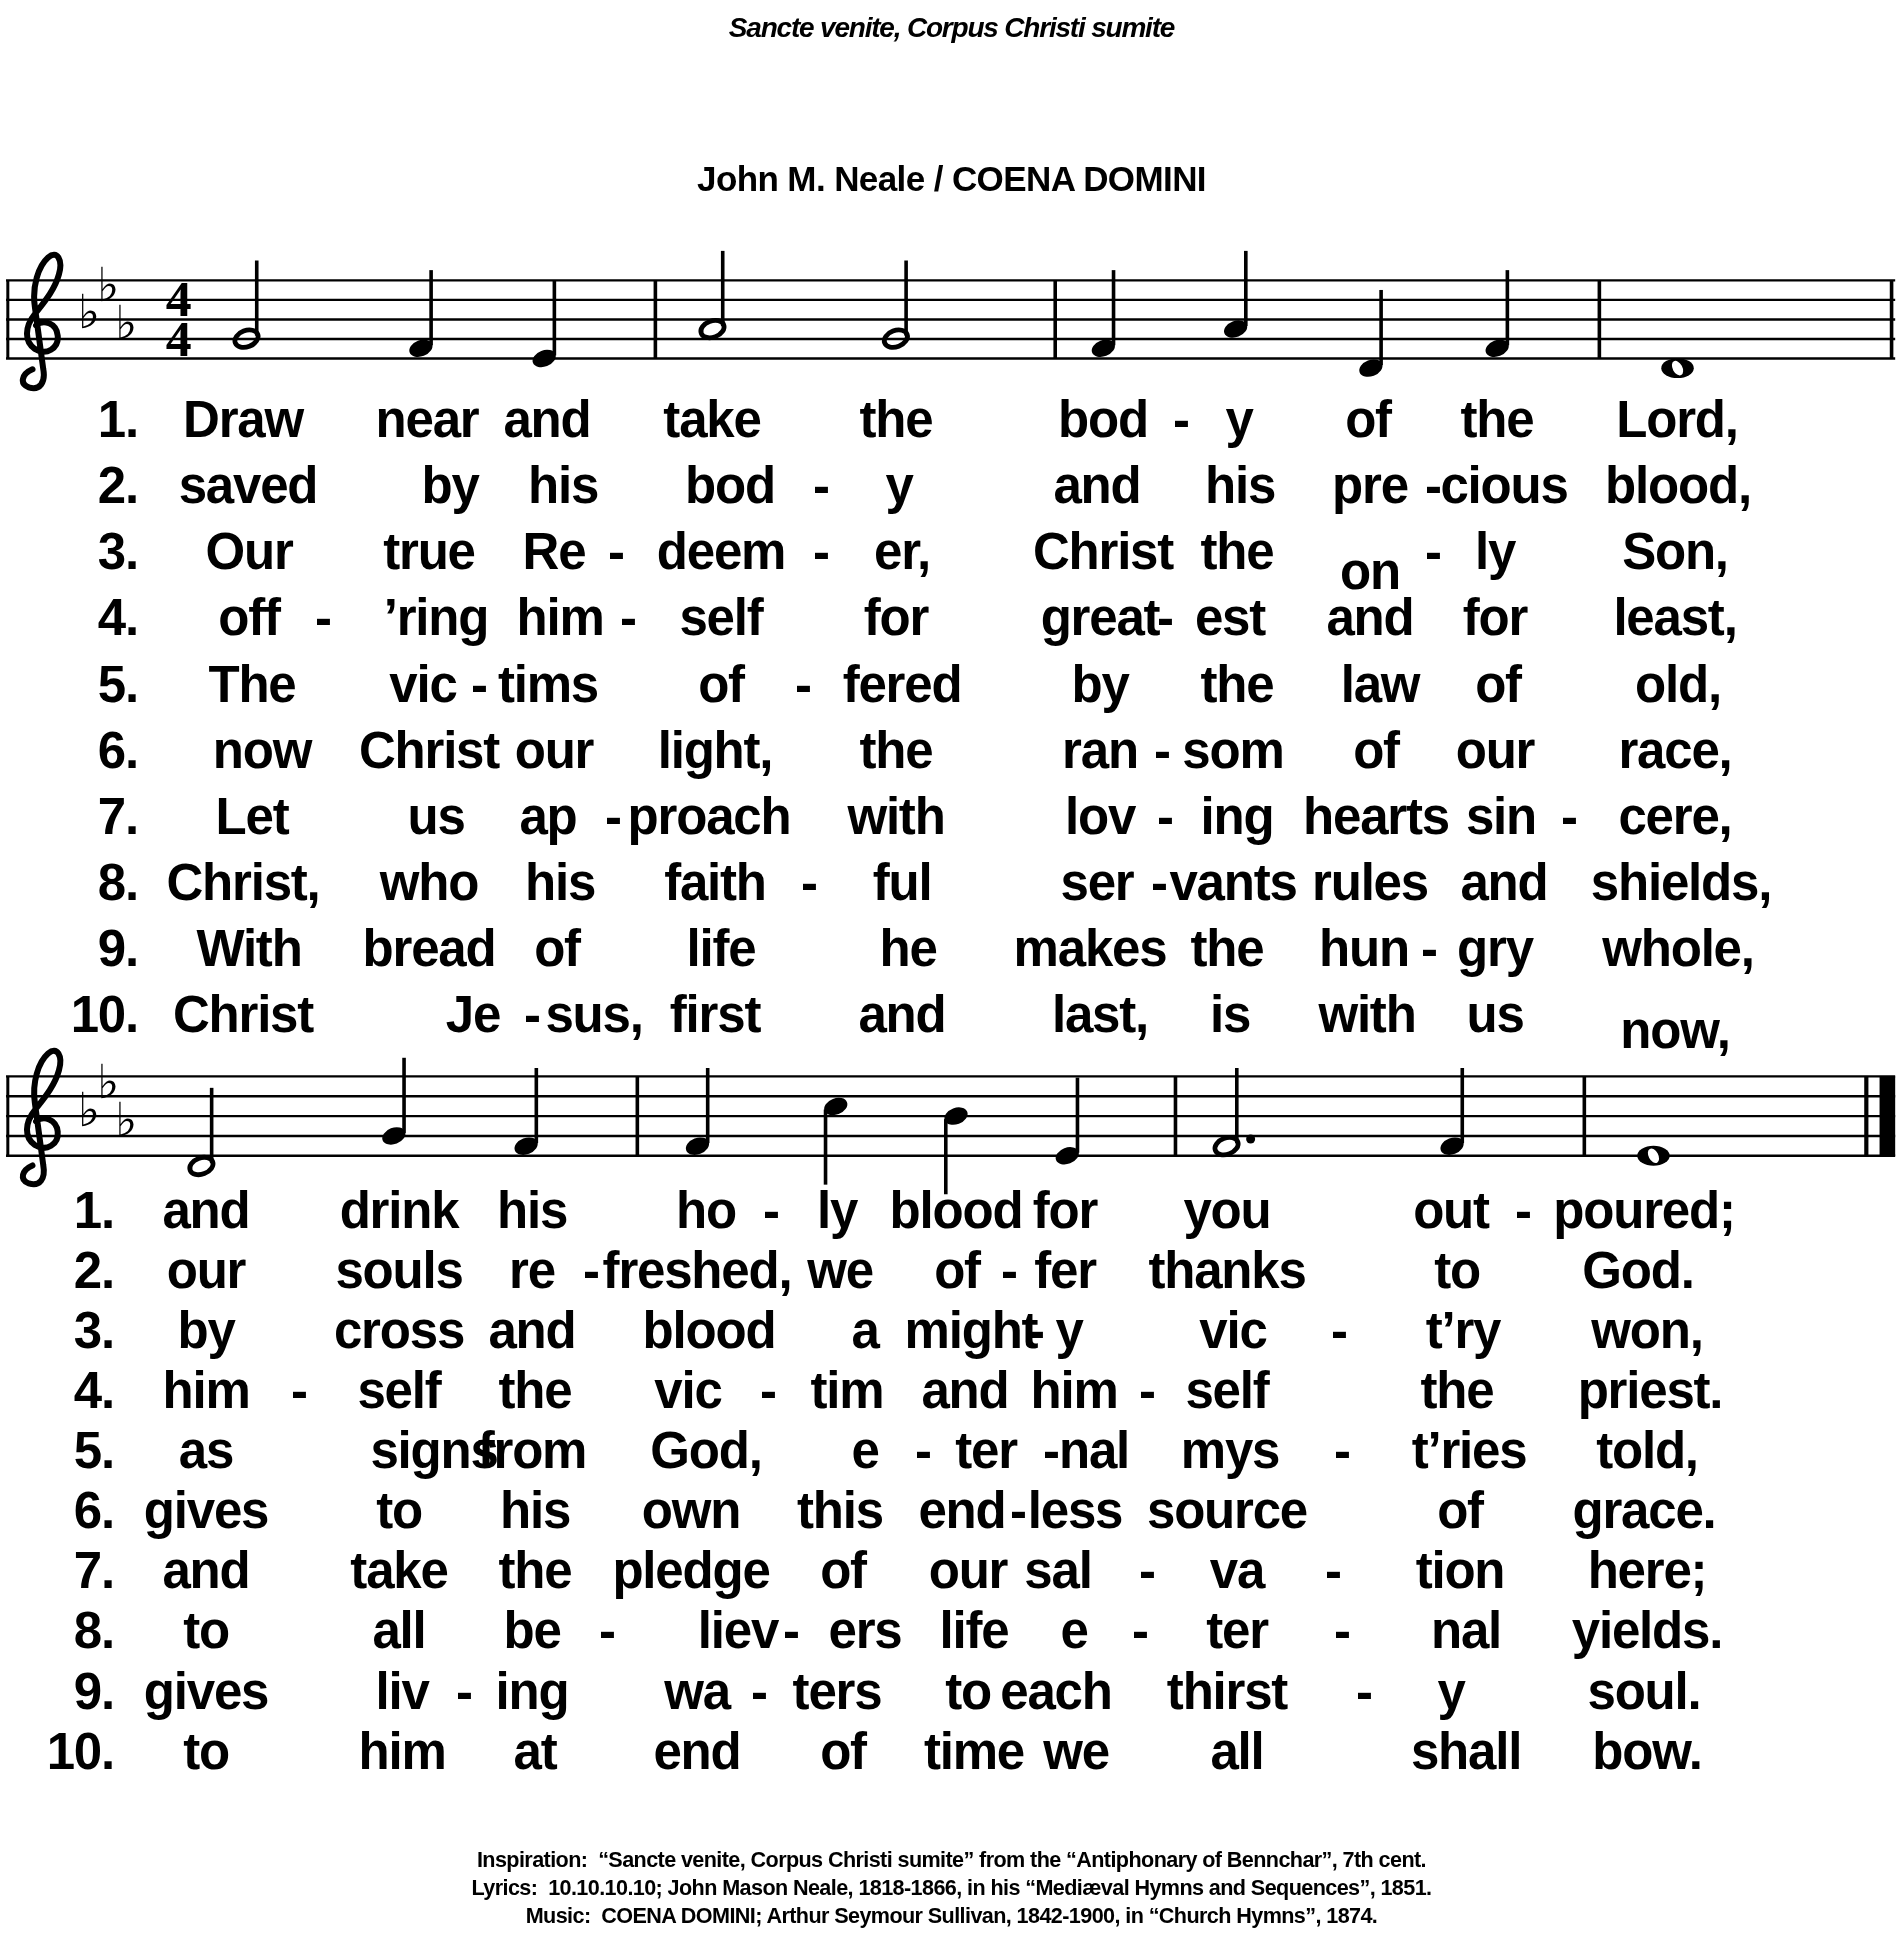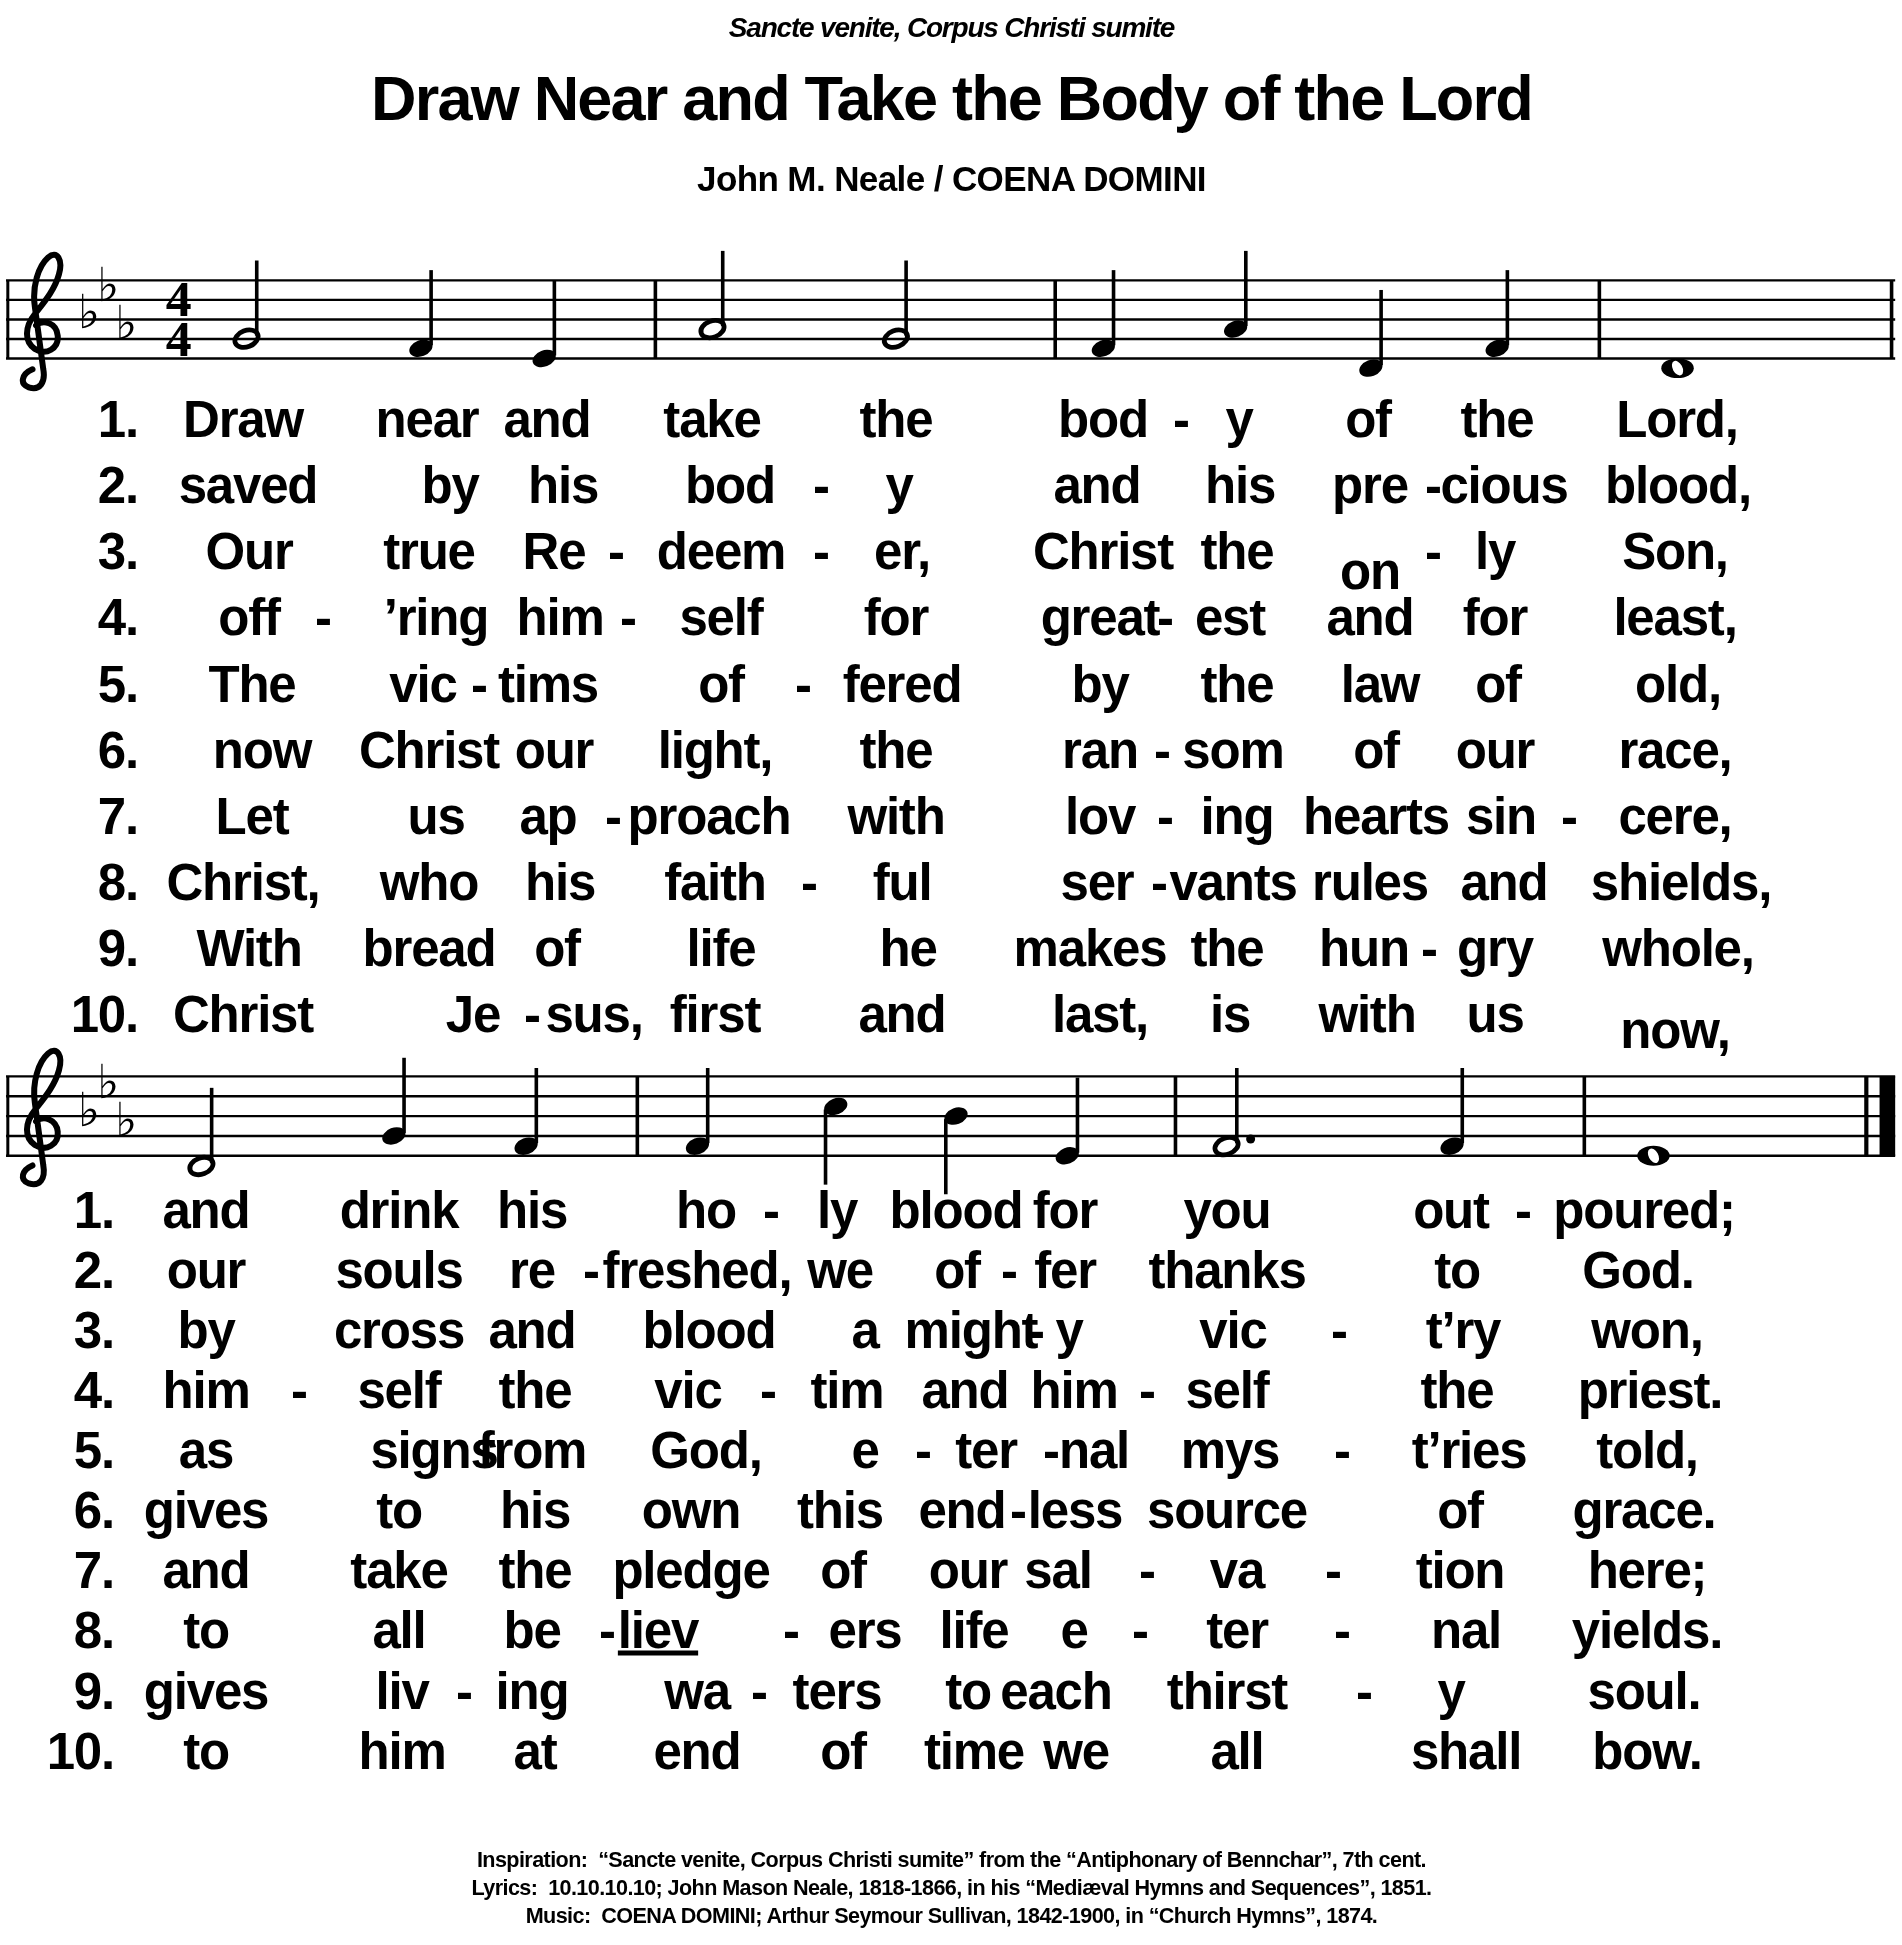--- a/index.html
+++ b/index.html
@@ -14,21 +14,20 @@
   .lyric-row .w{position:absolute;top:50%;transform:translate(-50%,-50%);white-space:nowrap;}
   .lyric-row .num{position:absolute;top:50%;transform:translate(-100%,-50%);white-space:nowrap;}
   .footer-line{position:absolute;left:0;width:100%;text-align:center;font-weight:bold;font-size:21.6px;height:28px;line-height:28px;white-space:pre;letter-spacing:-0.6px;}
   .ft1{top:1846px;} .ft2{top:1874px;} .ft3{top:1902px;}
 </style>
 </head>
 <body>
 
 <div class="page">
   <div class="hdr latin">Sancte venite, Corpus Christi sumite</div>
-  <div class="hdr main-title">Draw Near and Take the Body of the Lord</div>
   <div class="hdr byline">John M. Neale / COENA DOMINI</div>
 
   <svg id="music" viewBox="0 0 3165 3236" xmlns="http://www.w3.org/2000/svg">
       <line x1="10" y1="466" x2="3152" y2="466" stroke="#000" stroke-width="4"></line>
       <line x1="10" y1="498.5" x2="3152" y2="498.5" stroke="#000" stroke-width="4"></line>
       <line x1="10" y1="531" x2="3152" y2="531" stroke="#000" stroke-width="4"></line>
       <line x1="10" y1="563.5" x2="3152" y2="563.5" stroke="#000" stroke-width="4"></line>
       <line x1="10" y1="596" x2="3152" y2="596" stroke="#000" stroke-width="4"></line>
       <line x1="13" y1="466" x2="13" y2="596" stroke="#000" stroke-width="5"></line>
       <g transform="translate(8,416)">
@@ -360,21 +359,21 @@
         <span class="w" style="left: 1333px;">-</span>
         <span class="w" style="left: 1460px;">tion</span>
         <span class="w" style="left: 1647px;">here;</span>
       </div>
       <div class="lyric-row" style="top: 1597px;">
         <span class="num" style="left: 114px;">8.</span>
         <span class="w" style="left: 206px;">to</span>
         <span class="w" style="left: 399px;">all</span>
         <span class="w" style="left: 532px;">be</span>
         <span class="w" style="left: 607px;">-</span>
-        <span class="w" style="left: 658px; text-decoration: underline;">liev</span>
+        <span class="w" style="left: 738px;">liev</span>
         <span class="w" style="left: 791px;">-</span>
         <span class="w" style="left: 865px;">ers</span>
         <span class="w" style="left: 974px;">life</span>
         <span class="w" style="left: 1074px;">e</span>
         <span class="w" style="left: 1140px;">-</span>
         <span class="w" style="left: 1237px;">ter</span>
         <span class="w" style="left: 1342px;">-</span>
         <span class="w" style="left: 1466px;">nal</span>
         <span class="w" style="left: 1647px;">yields.</span>
       </div>

